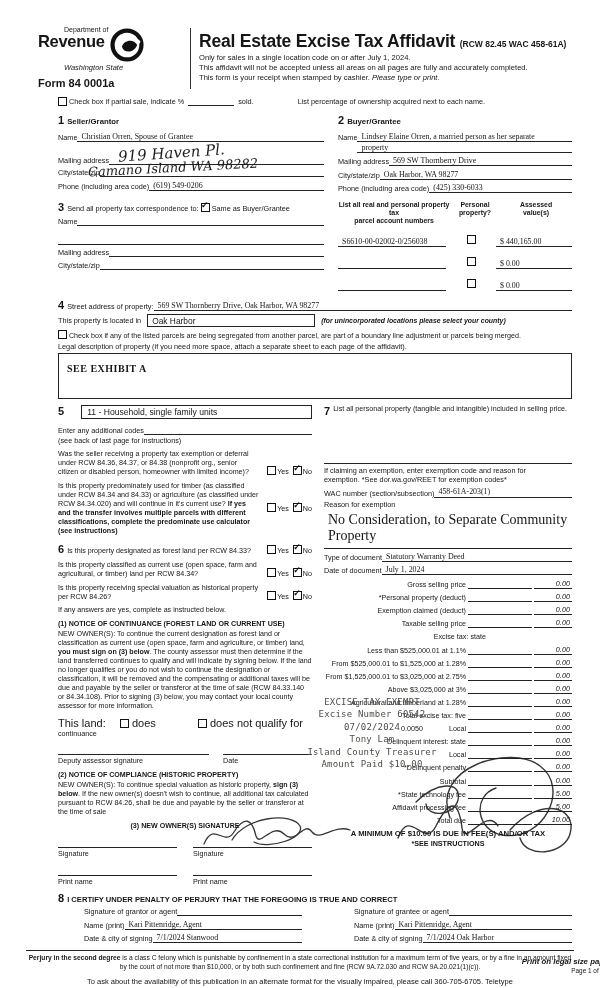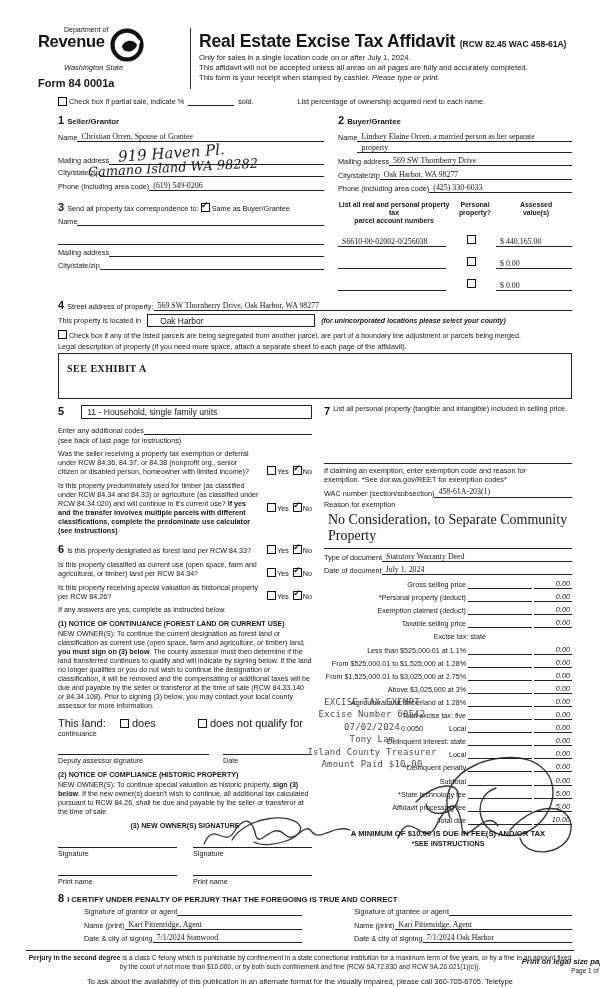--- a/index.html
+++ b/index.html
@@ -53,21 +53,21 @@
 
   
   .pt-head{display:flex;font-size:6.9px;font-weight:bold;text-align:center;line-height:1.15;}
   .pt-c1{flex:1;} .pt-c2{width:50px;flex:none;} .pt-c3{width:72px;flex:none;}
   .pt-row{display:flex;align-items:flex-end;margin-top:4px;}
   .pt-row .cell{border-bottom:1px solid #222;font-family:"Liberation Serif",serif;font-size:7.9px;min-height:9px;padding-left:4px;}
   .pt-row .pt-c2{text-align:center;border:none;}
 
   
   .located-row{display:flex;align-items:center;margin-top:3px;font-size:7.3px;}
-  .located-box{border:1px solid #222;width:168px;height:13px;font-size:8.4px;padding:1px 12px;margin:0 6px;box-sizing:border-box;}
+  .located-box{border:1px solid #222;width:168px;height:13px;font-size:8.4px;padding:1px 4px;margin:0 6px;box-sizing:border-box;}
   .located-note{font-size:6.9px;font-style:italic;font-weight:bold;}
   .legalbox{border:1.3px solid #222;height:46px;margin-top:2px;padding:4px 8px;box-sizing:border-box;}
   .legalval{font-family:"Liberation Serif",serif;font-weight:bold;font-size:10px;letter-spacing:0.5px;}
 
   
   .mid{display:flex;gap:12px;margin-top:6px;}
   .mid-left{width:254px;flex:none;}
   .mid-right{flex:1;}
   .codebox{border:1px solid #222;flex:1;height:14px;font-size:8.6px;padding:1px 5px;box-sizing:border-box;margin-left:14px;}
   .q{display:flex;font-size:7.15px;line-height:1.25;margin-top:5px;}

